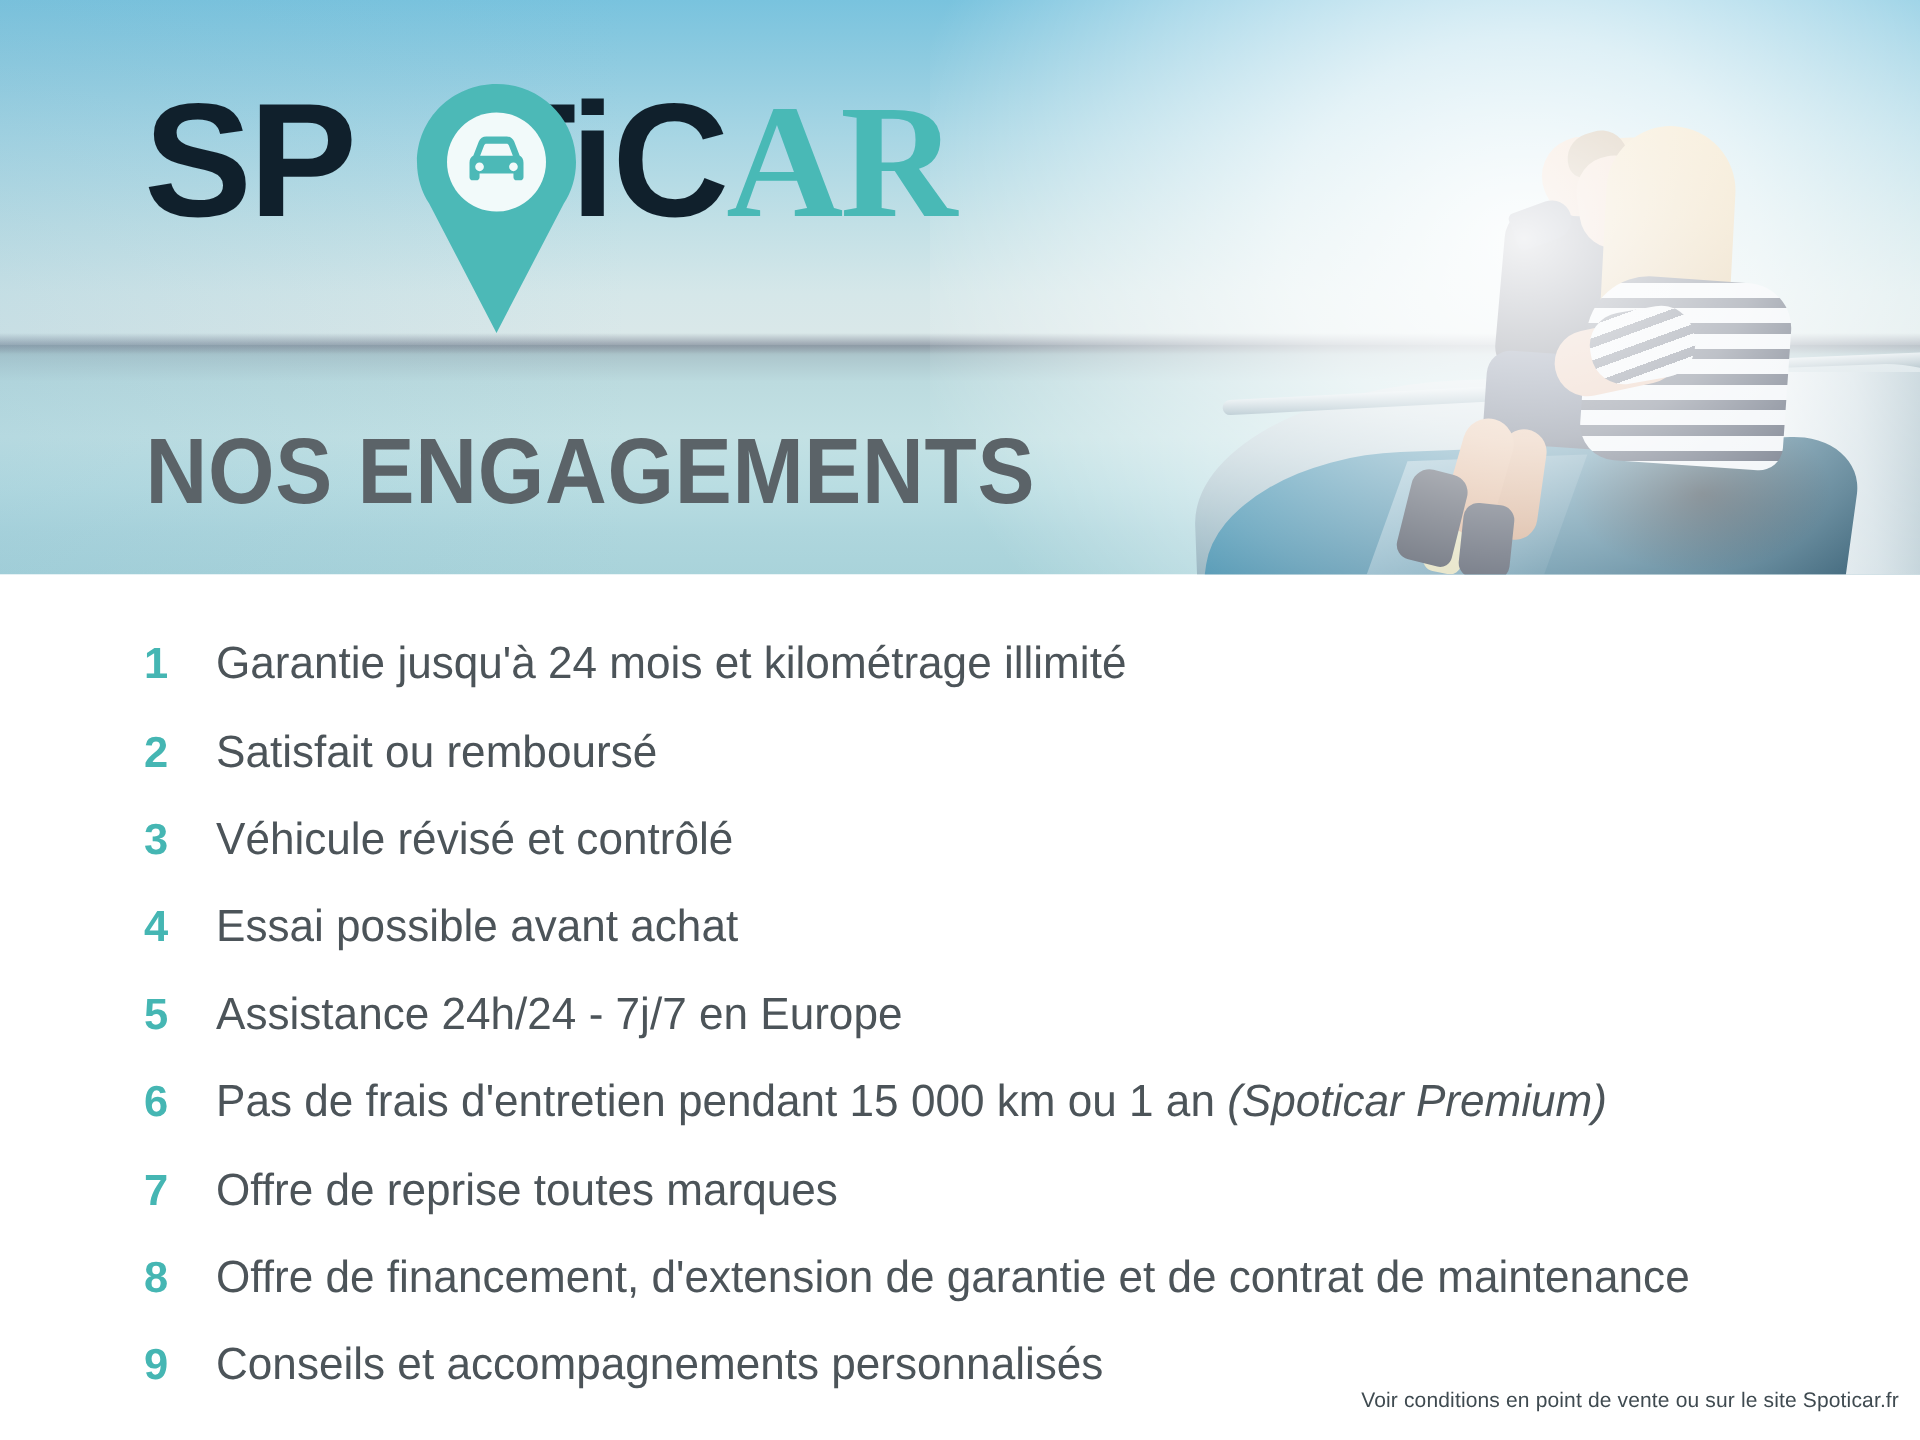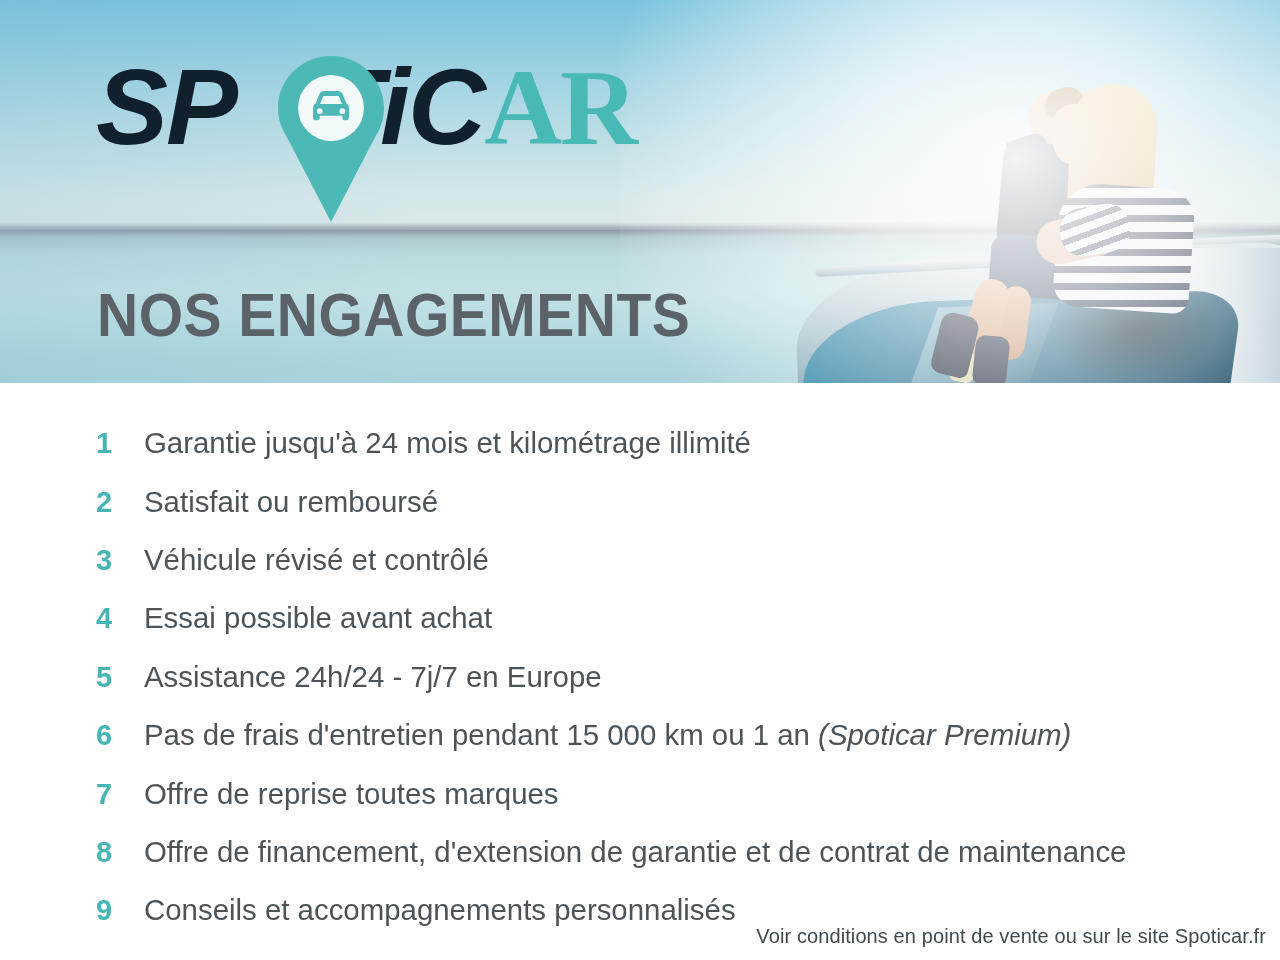--- a/index.html
+++ b/index.html
@@ -310,21 +310,21 @@
   .logo-text {
     position: absolute;
     left: 0; top: 0;
     font-family: "Liberation Sans", sans-serif;
     font-weight: bold;
     font-size: 108px;
     letter-spacing: -2px;
     line-height: 110px;
     white-space: nowrap;
   }
-  .logo-dark { color: #10202c; font-style: italic; }
+  .logo-dark { color: #10202c; }
   .logo-teal { color: #49b9b6; font-family: Liberation Serif, serif; }
   .logo-gap { color: transparent; }
   .logo-pin {
     position: absolute;
     left: 176px; top: 2px;
     width: 118px; height: 170px;
   }
 
   
   .headline {
@@ -378,21 +378,21 @@
   .list-text .ital {
     font-style: italic;
   }
 
   
   .footnote {
     position: absolute;
     right: 14px;
     top: 925px;
     font-family: "Liberation Sans", sans-serif;
-    font-size: 20px;
+    font-size: 14px;
     color: #3f4a50;
     letter-spacing: 0.1px;
     white-space: nowrap;
   }
 </style>
 </head>
 <body>
 
 <div class="page">
 

